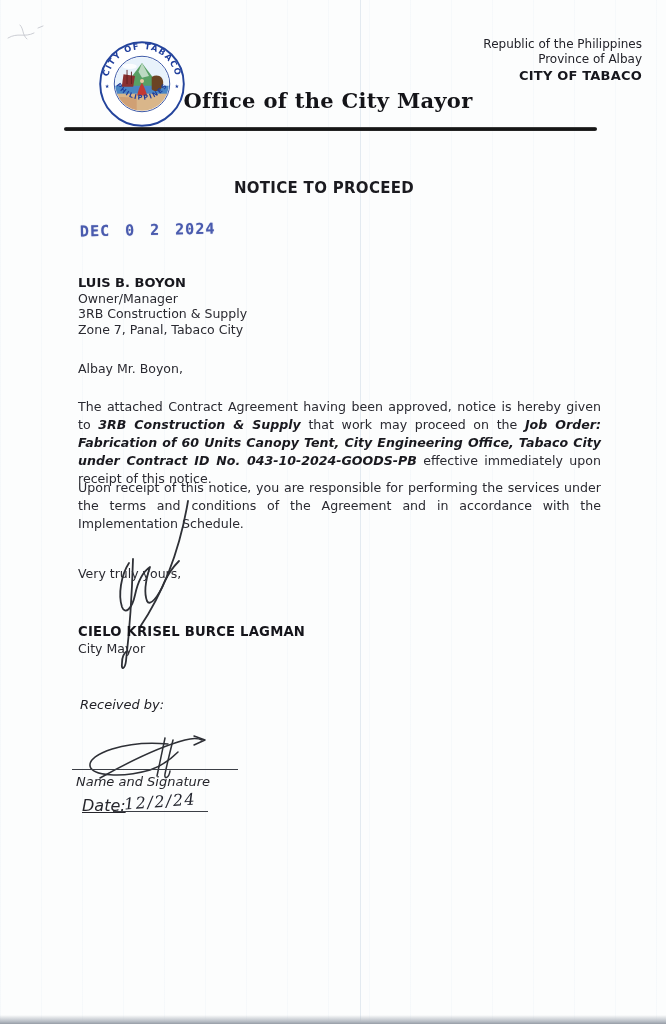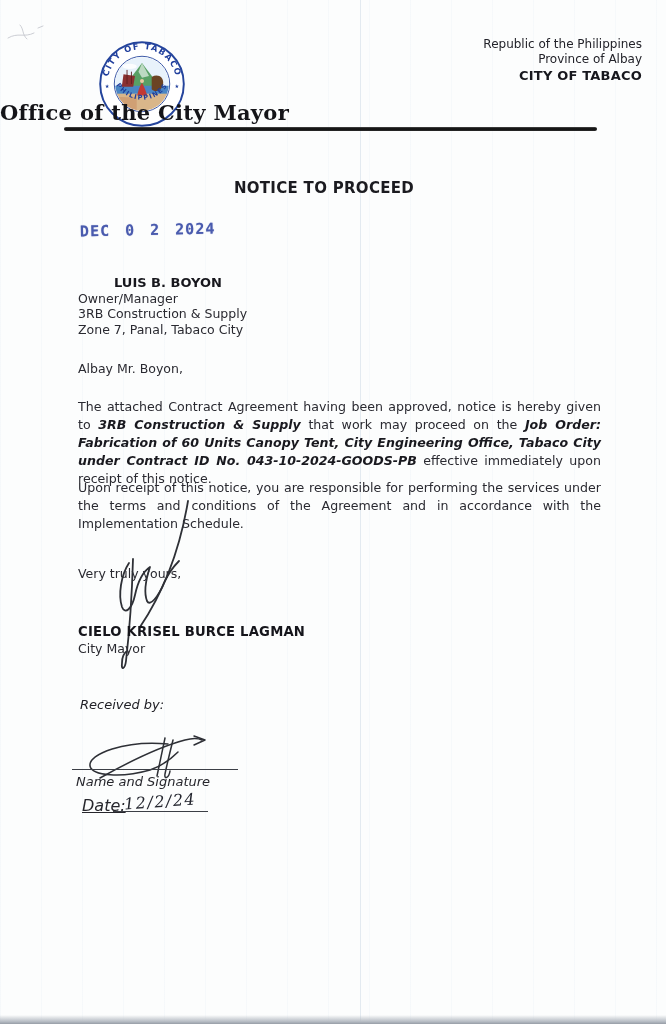--- a/index.html
+++ b/index.html
@@ -21,35 +21,35 @@
   }
   .fold-line{position:absolute;left:360px;top:0;bottom:0;width:1px;
     background:rgba(180,198,214,0.35);}
   .scan-bottom{position:absolute;left:0;right:0;bottom:0;height:9px;
     background:linear-gradient(to bottom, rgba(190,196,204,0) 0%, #b4bac2 75%, #969ca6 100%);}
   .abs{position:absolute;}
 
   
   .hdr-lines{top:37px;left:0;width:642px;text-align:right;line-height:15px;font-size:12px;color:#23232a;}
   .hdr-lines .city{font-weight:bold;font-size:13px;margin-top:1px;letter-spacing:.2px;color:#17171d;}
-  .office{top:100px;left:0;width:656px;text-align:left;
+  .office{top:88px;left:0;width:656px;text-align:center;
     font-family:"DejaVu Serif", serif;font-weight:bold;font-size:21px;color:#141418;letter-spacing:.3px;}
   .rule{top:127px;left:64px;width:533px;height:4px;border-radius:2px;
     background:linear-gradient(to bottom,#4a4a4a,#0c0c0c 45%,#2c2c2c);}
 
   .title{top:179px;left:0;width:648px;text-align:center;font-weight:bold;font-size:15px;
     letter-spacing:.3px;color:#1b1b20;}
 
   .stamp{top:221px;left:80px;
     font-family:"DejaVu Sans Mono", monospace;font-weight:bold;font-size:15px;
     color:#3b4ea8;letter-spacing:1px;word-spacing:5px;
     transform:rotate(-1.2deg);opacity:.92;text-shadow:0 0 1px rgba(59,78,168,.55);}
 
   .recipient{top:275px;left:78px;line-height:15.5px;font-size:12.5px;}
-  .recipient .name{font-weight:bold;font-size:13px;color:#17171d;margin-left:36px;}
+  .recipient .name{font-weight:bold;font-size:13px;color:#17171d;}
 
   .salutation{top:361px;left:78px;font-size:12.5px;}
 
   .para{left:78px;width:523px;font-size:12.6px;line-height:18px;text-align:justify;color:#2a2a31;}
   .p1{top:387px;margin-top:11px;} .p2{top:462px;margin-top:17px;} .p3{top:507px;}
   .para .bi{font-weight:bold;font-style:italic;color:#19191f;}
 
   .valediction{top:566px;left:78px;font-size:12.5px;}
   .signer-name{top:624px;left:78px;font-weight:bold;font-size:13.2px;letter-spacing:.2px;color:#15151b;}
   .signer-title{top:641px;left:78px;font-size:12.5px;}

